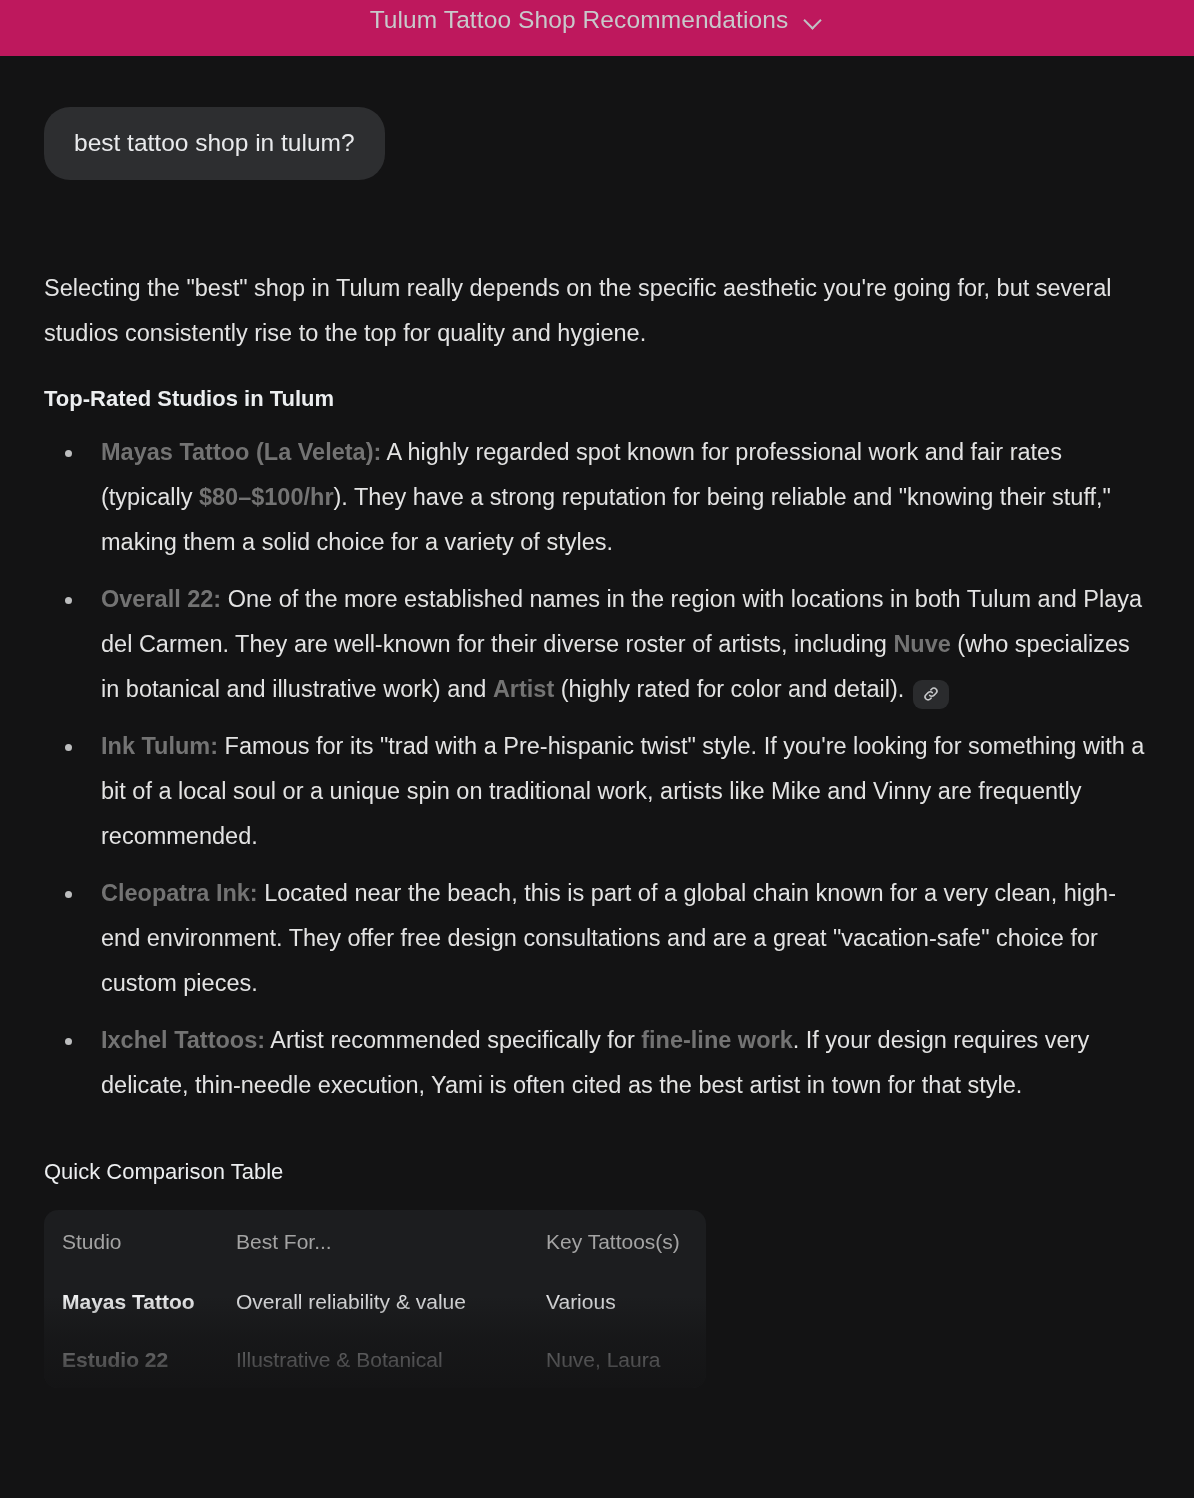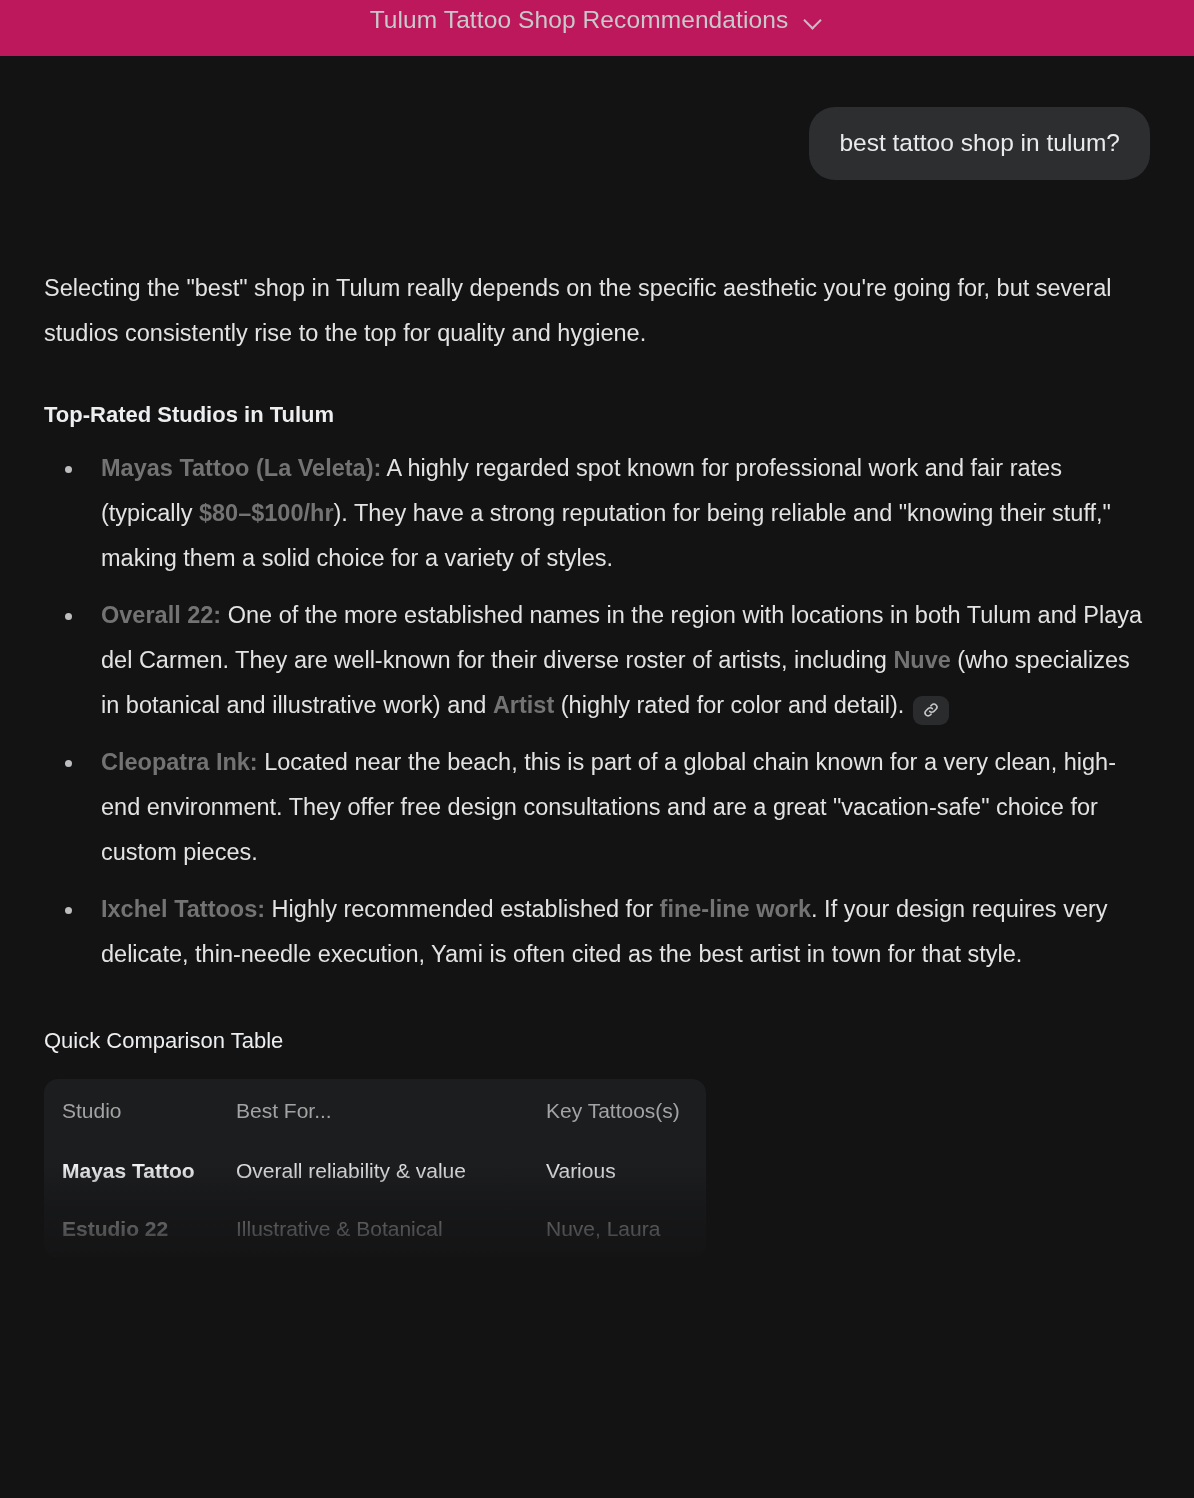--- a/index.html
+++ b/index.html
@@ -56,21 +56,21 @@
     transform: rotate(45deg);
   }
 
   
   .conversation {
     padding: 0 44px;
   }
 
   .user-row {
     display: flex;
-    justify-content: flex-end;
+    justify-content: flex-start;
     margin-top: 51px;
   }
   .user-bubble {
     background: #2d2e30;
     color: #e9eaec;
     border-radius: 26px;
     padding: 19px 30px 21px 30px;
     font-size: 24.5px;
     line-height: 1.35;
     max-width: 760px;
@@ -84,21 +84,21 @@
   }
   .para {
     margin: 0 0 0 0;
     max-width: 1105px;
   }
 
   .section-heading {
     font-weight: bold;
     font-size: 22px;
     color: #eceef0;
-    margin-top: 42px;
+    margin-top: 26px;
     line-height: 34px;
   }
 
   ul.bullets {
     list-style: none;
     margin: 14px 0 0 0;
     padding: 0;
   }
   ul.bullets > li {
     position: relative;
@@ -208,27 +208,30 @@
 
       <li>
         <b>Overall 22:</b><span> One of the more established names in the region with locations in both Tulum and Playa del Carmen. They are well-known for their diverse roster of artists, including </span><b>Nuve</b><span> (who specializes in botanical and illustrative work) and </span><b>Artist</b><span> (highly rated for color and detail).</span><span class="link-chip">
             <svg width="18" height="18" viewBox="0 0 24 24" fill="none" stroke="#c6c7c9" stroke-width="2.1" stroke-linecap="round">
               <path d="M10.2 13.8a4 4 0 0 0 5.66 0l2.83-2.83a4 4 0 0 0-5.66-5.66l-1.2 1.2"></path>
               <path d="M13.8 10.2a4 4 0 0 0-5.66 0l-2.83 2.83a4 4 0 0 0 5.66 5.66l1.2-1.2"></path>
             </svg>
           </span>
       </li>
 
+      <li>
+        <b>Ink Tulum:</b><span> Famous for its "trad with a Pre-hispanic twist" style. If you're looking for something with a bit of a local soul or a unique spin on traditional work, artists like Mike and Vinny are frequently recommended.</span>
+      </li>
 
       <li>
         <b>Cleopatra Ink:</b><span> Located near the beach, this is part of a global chain known for a very clean, high-end environment. They offer free design consultations and are a great "vacation-safe" choice for custom pieces.</span>
       </li>
 
       <li>
-        <b>Ixchel Tattoos:</b><span> Highly recommended established for </span><b>fine-line work</b><span>. If your design requires very delicate, thin-needle execution, Yami is often cited as the best artist in town for that style.</span>
+        <b>Ixchel Tattoos:</b><span> Artist recommended specifically for </span><b>fine-line work</b><span>. If your design requires very delicate, thin-needle execution, Yami is often cited as the best artist in town for that style.</span>
       </li>
 
     </ul>
 
     <div class="table-heading">Quick Comparison Table</div>
 
     <div class="table-wrap">
       <table class="cmp">
         <thead>
           <tr>

